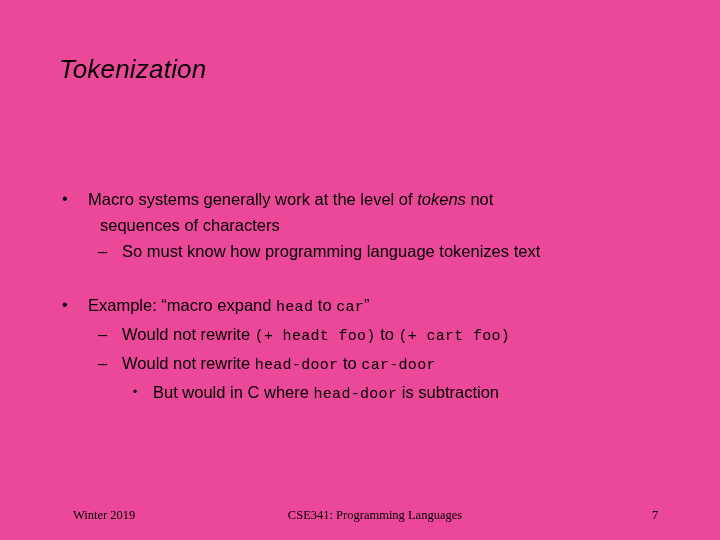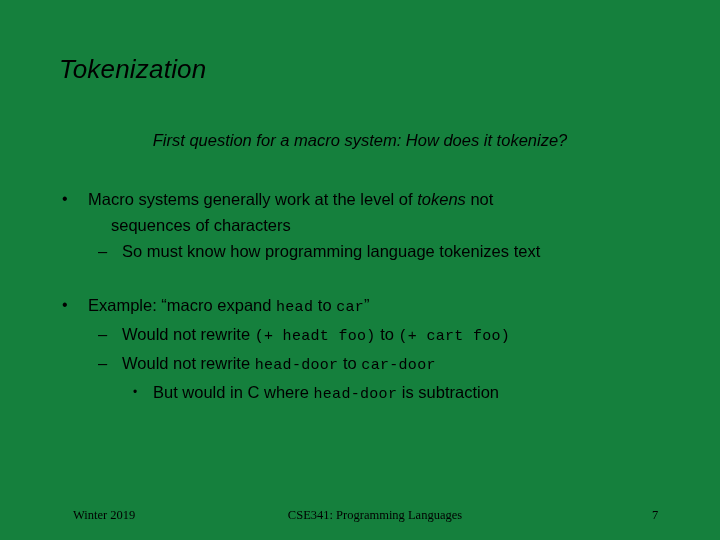--- a/index.html
+++ b/index.html
@@ -16,21 +16,21 @@
     font-family: "Liberation Sans", sans-serif;
     color: #000000;
     -webkit-font-smoothing: antialiased;
   }
   .slide {
     position: absolute;
     left: 0;
     top: 0;
     width: 720px;
     height: 540px;
-    background: #15803d;
+    background: #ec4899;
   }
 
   
   .slide-title {
     position: absolute;
     left: 59px;
     top: 54px;
     font-size: 26px;
     font-style: italic;
     font-weight: 400;
@@ -62,21 +62,21 @@
 
   .line {
     position: relative;
     font-size: 16.5px;
     line-height: 26px;
     white-space: nowrap;
   }
 
   
   .lvl1 { padding-left: 88px; }
-  .lvl1-cont { padding-left: 76px; margin-left: 35px; }
+  .lvl1-cont { padding-left: 100px; }
   .lvl2 { padding-left: 122px; }
   .lvl3 { padding-left: 153px; }
 
   .marker {
     position: absolute;
     left: 0;
     top: 0;
     display: inline-block;
     text-align: left;
   }
@@ -126,21 +126,20 @@
     white-space: nowrap;
   }
 </style>
 </head>
 <body>
 
 <div class="slide">
 
   <div class="slide-title">Tokenization</div>
 
-  <div class="subtitle">First question for a macro system: How does it tokenize?</div>
 
   <div class="body-block" id="block-one">
 
     <div class="line lvl1">
       <span class="marker">•</span>
       <span>Macro systems generally work at the level of </span><span class="it">tokens</span><span> not</span>
     </div>
 
     <div class="line lvl1-cont">
       <span>sequences of characters</span>

